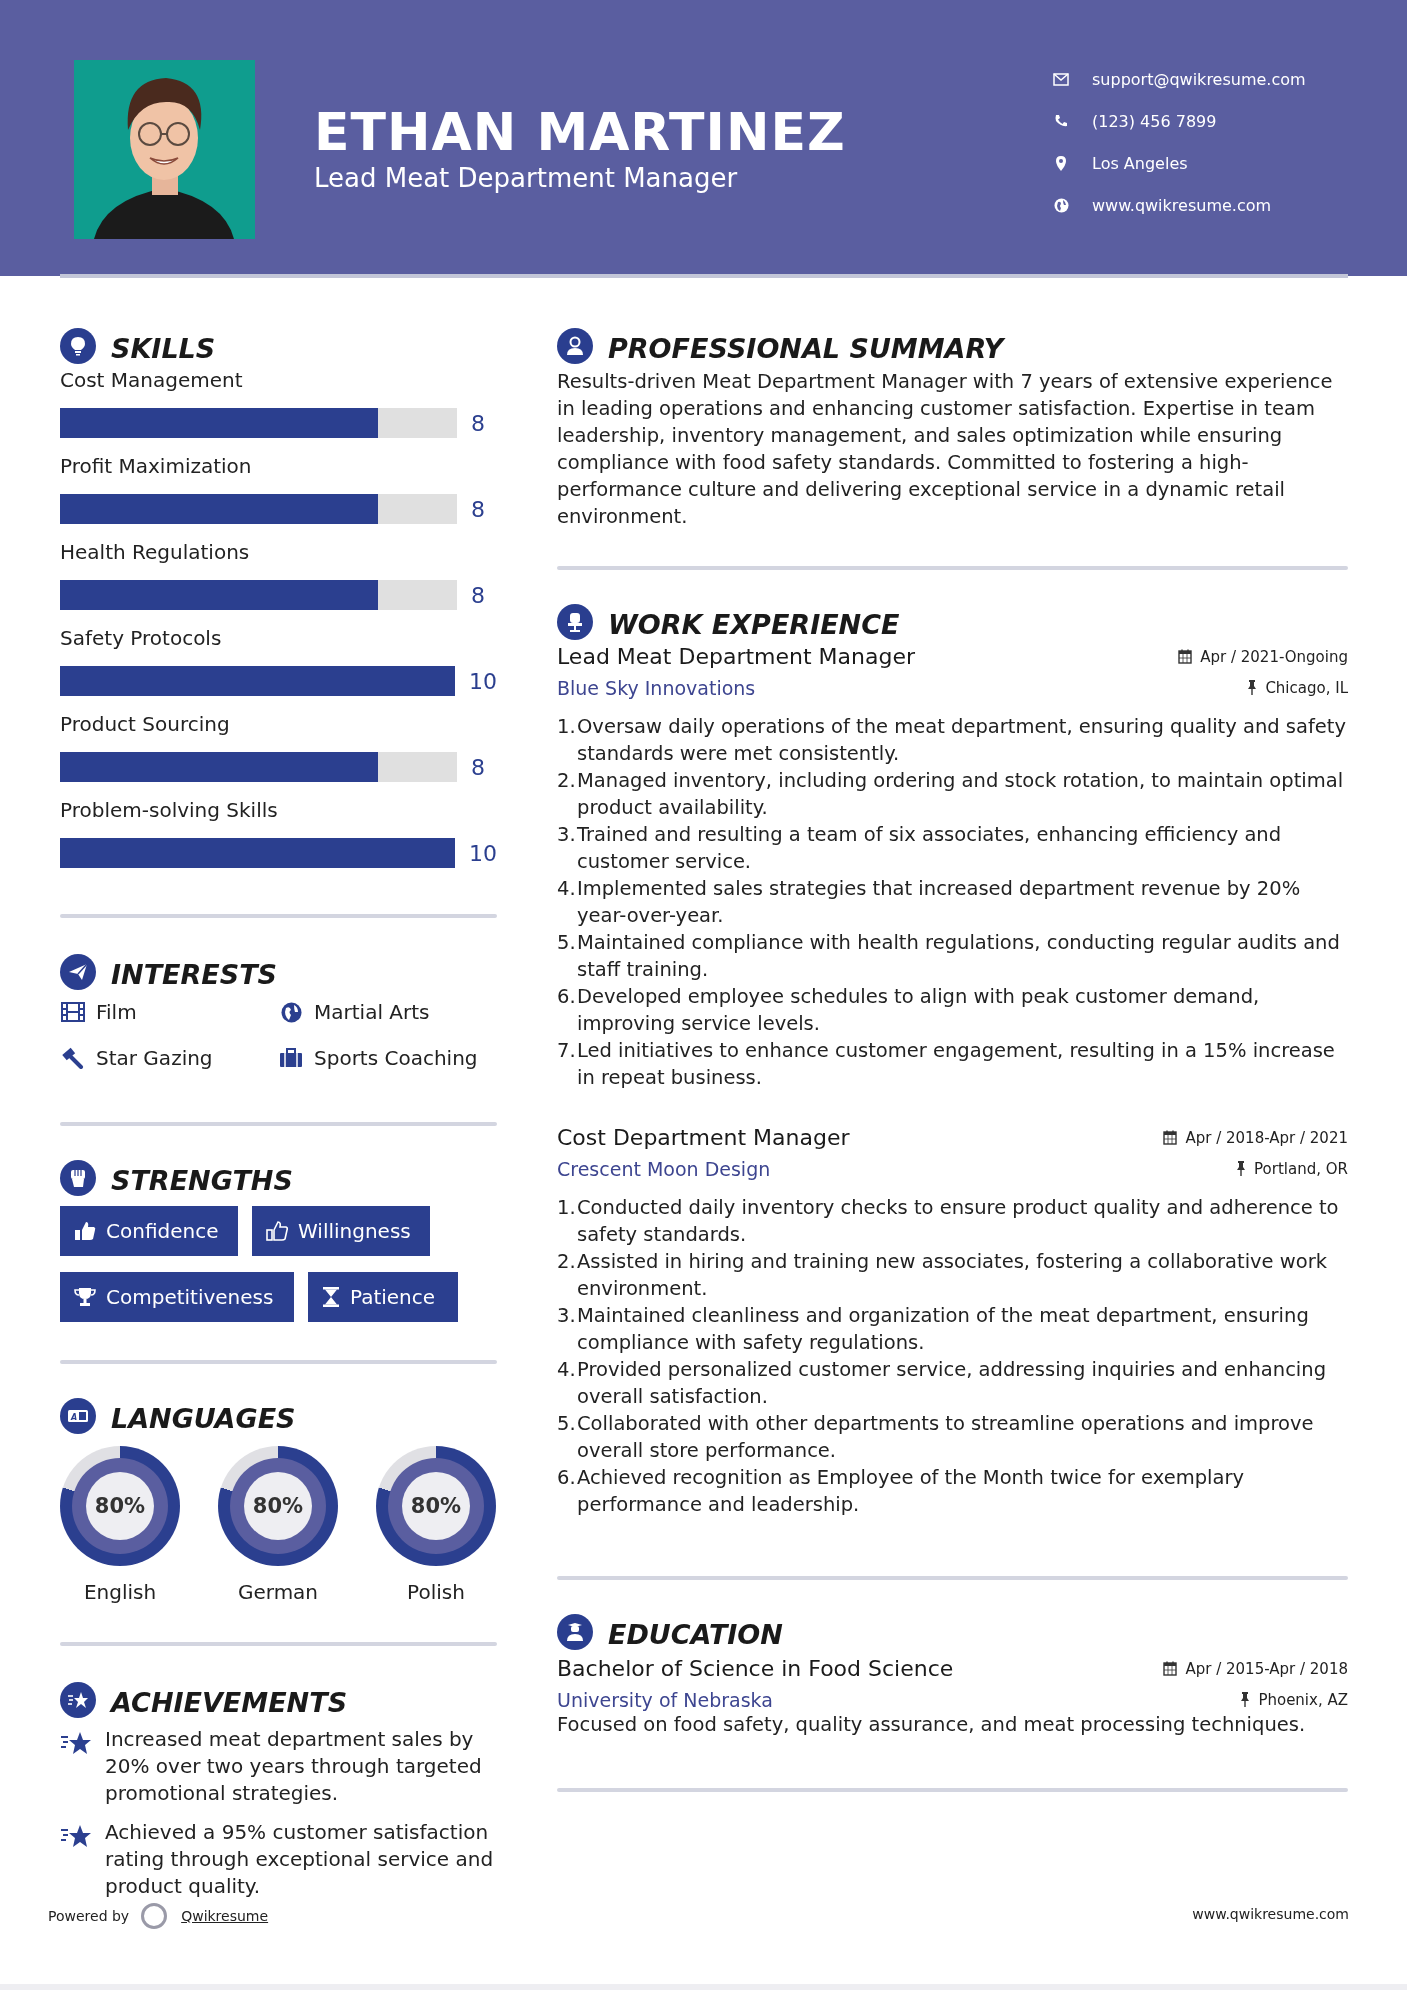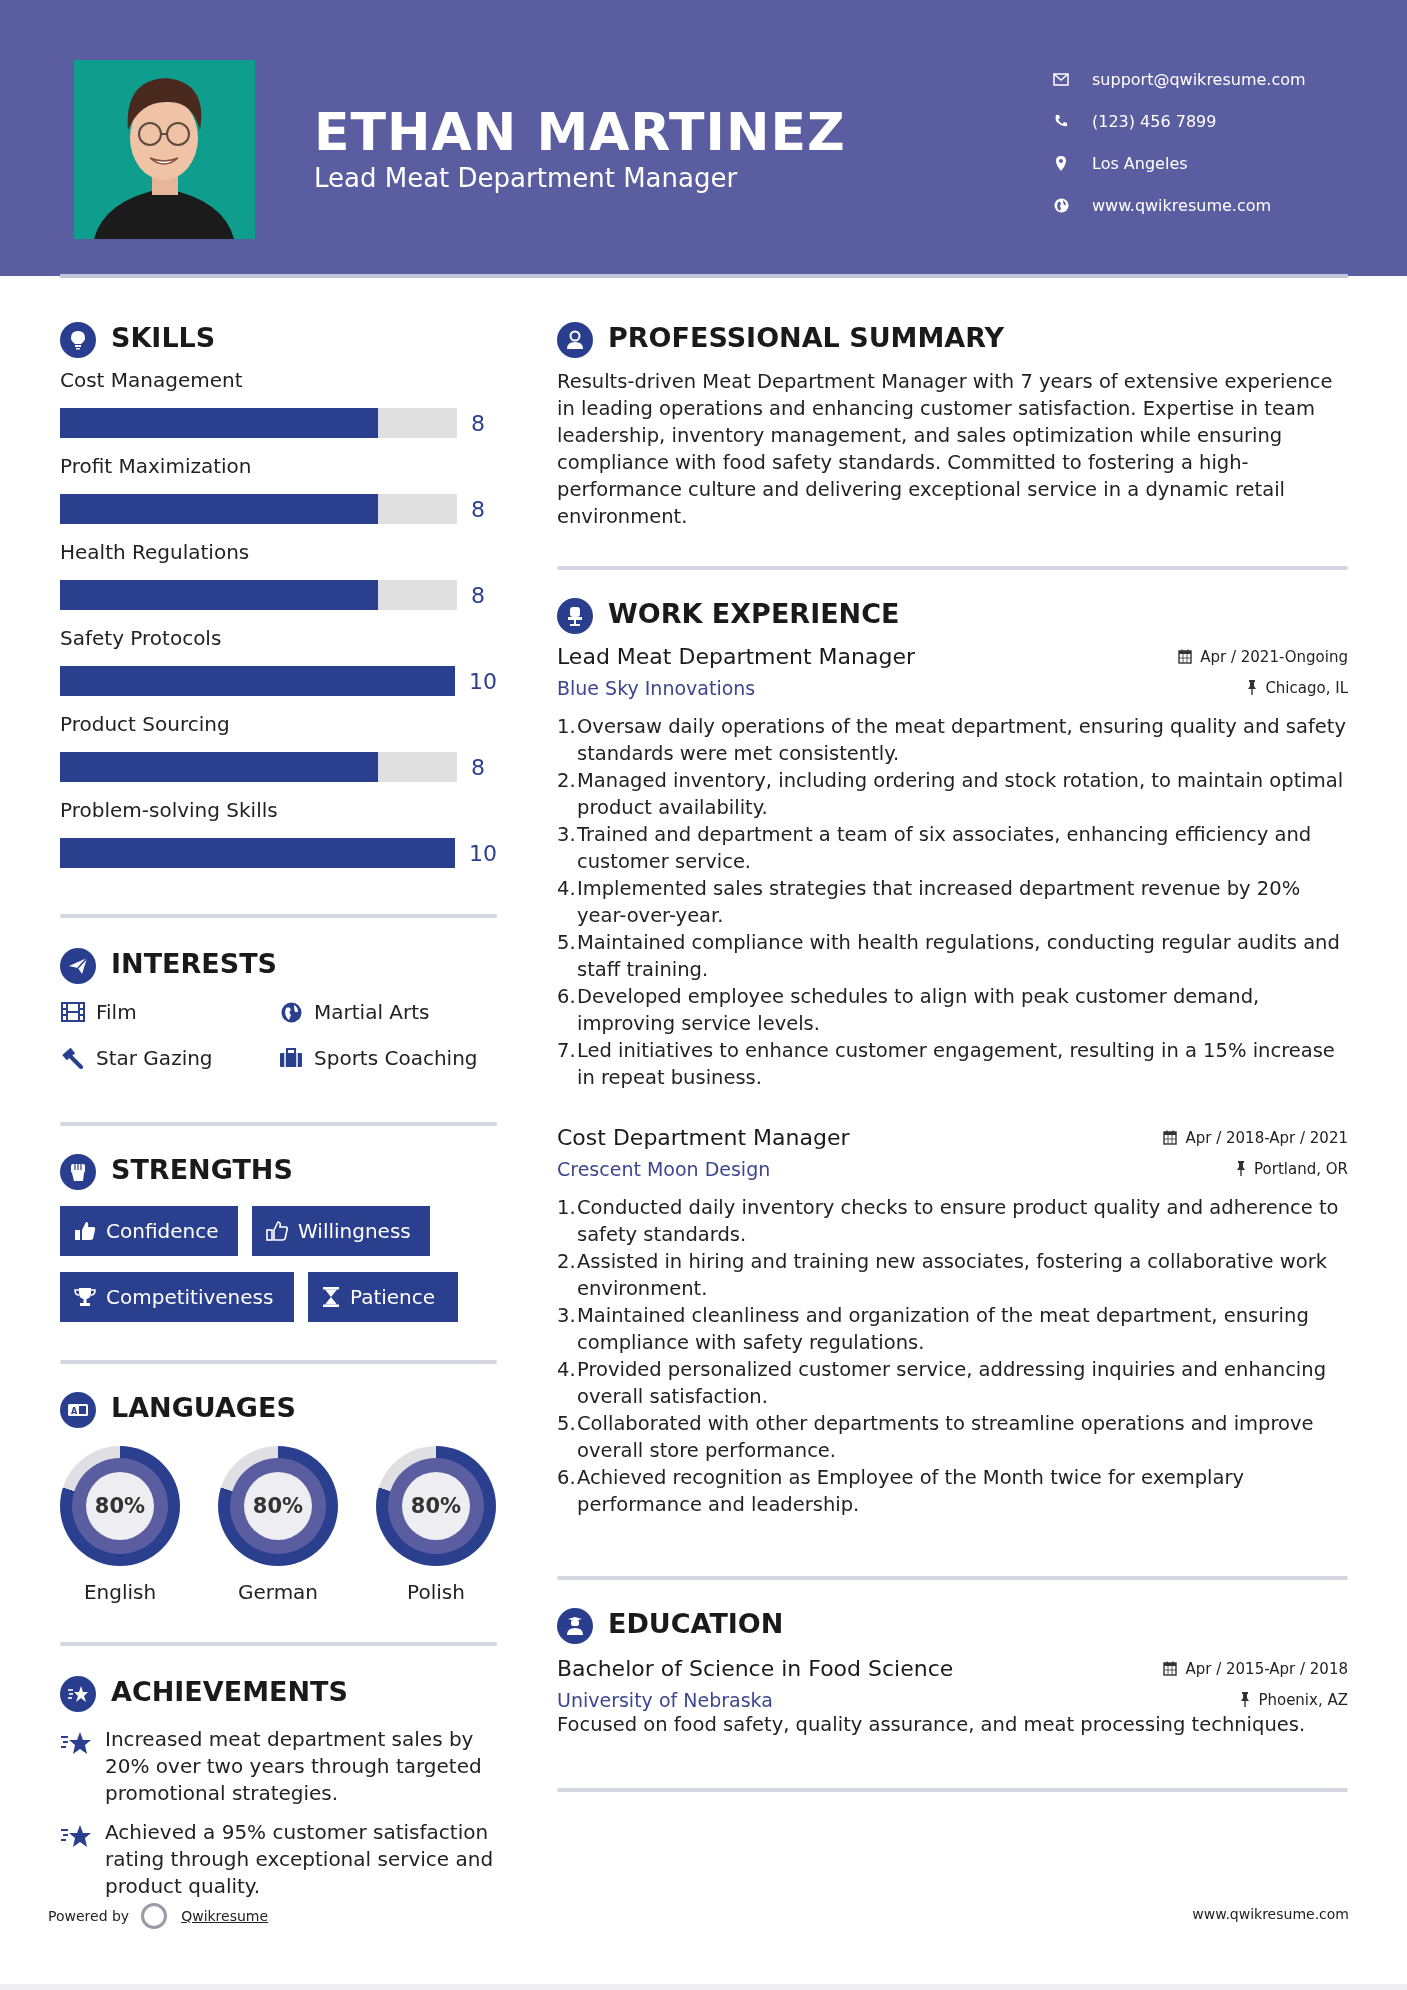--- a/index.html
+++ b/index.html
@@ -12,21 +12,21 @@
   .name { position: absolute; left: 314px; top: 102px; font-size: 52px; font-weight: bold; color: #fff; letter-spacing: 1px; font-family: "DejaVu Sans", sans-serif; }
   .title { position: absolute; left: 314px; top: 163px; font-size: 26px; color: #fff; font-family: "DejaVu Sans", sans-serif; }
 
   .contacts { position: absolute; left: 1050px; top: 58px; }
   .contact { display: flex; align-items: center; height: 42px; color: #fff; font-size: 16px; font-family: "DejaVu Sans", sans-serif; }
   .contact .ic { width: 22px; margin-right: 20px; display: flex; justify-content: center; }
 
   .col-left { position: absolute; left: 60px; top: 322px; width: 437px; }
   .col-right { position: absolute; left: 557px; top: 322px; width: 791px; }
 
-  .sec-head { display: flex; align-items: flex-start; height: 42px; }
+  .sec-head { display: flex; align-items: flex-end; height: 42px; font-style: italic; }
   .sec-icon { width: 36px; height: 36px; border-radius: 50%; background: #2a3e8f; display: flex; align-items: center; justify-content: center; margin-right: 15px; }
   .sec-title { font-size: 27px; font-weight: bold; color: #1a1a1a; font-family: "DejaVu Sans", sans-serif; }
 
   .rule { height: 4px; background: #d3d5e0; border-radius: 2px; }
 
   .skill-name { font-size: 20px; color: #222; height: 32px; line-height: 32px; font-family: "DejaVu Sans", sans-serif; }
   .skill-row { display: flex; align-items: center; height: 54px; }
   .bar { width: 397px; height: 30px; background: #e0e0e0; position: relative; }
   .bar-fill { position: absolute; left: 0; top: 0; height: 30px; background: #2b3f8f; }
   .bar-val { margin-left: 14px; font-size: 22px; color: #2b3f8f; font-family: "DejaVu Sans", sans-serif; }
@@ -457,21 +457,21 @@
         <li>
             <span class="num">1.</span>
             <span>Oversaw daily operations of the meat department, ensuring quality and safety standards were met consistently.</span>
           </li>
         <li>
             <span class="num">2.</span>
             <span>Managed inventory, including ordering and stock rotation, to maintain optimal product availability.</span>
           </li>
         <li>
             <span class="num">3.</span>
-            <span>Trained and department a team of six associates, enhancing efficiency and customer service.</span>
+            <span>Trained and resulting a team of six associates, enhancing efficiency and customer service.</span>
           </li>
         <li>
             <span class="num">4.</span>
             <span>Implemented sales strategies that increased department revenue by 20% year-over-year.</span>
           </li>
         <li>
             <span class="num">5.</span>
             <span>Maintained compliance with health regulations, conducting regular audits and staff training.</span>
           </li>
         <li>

